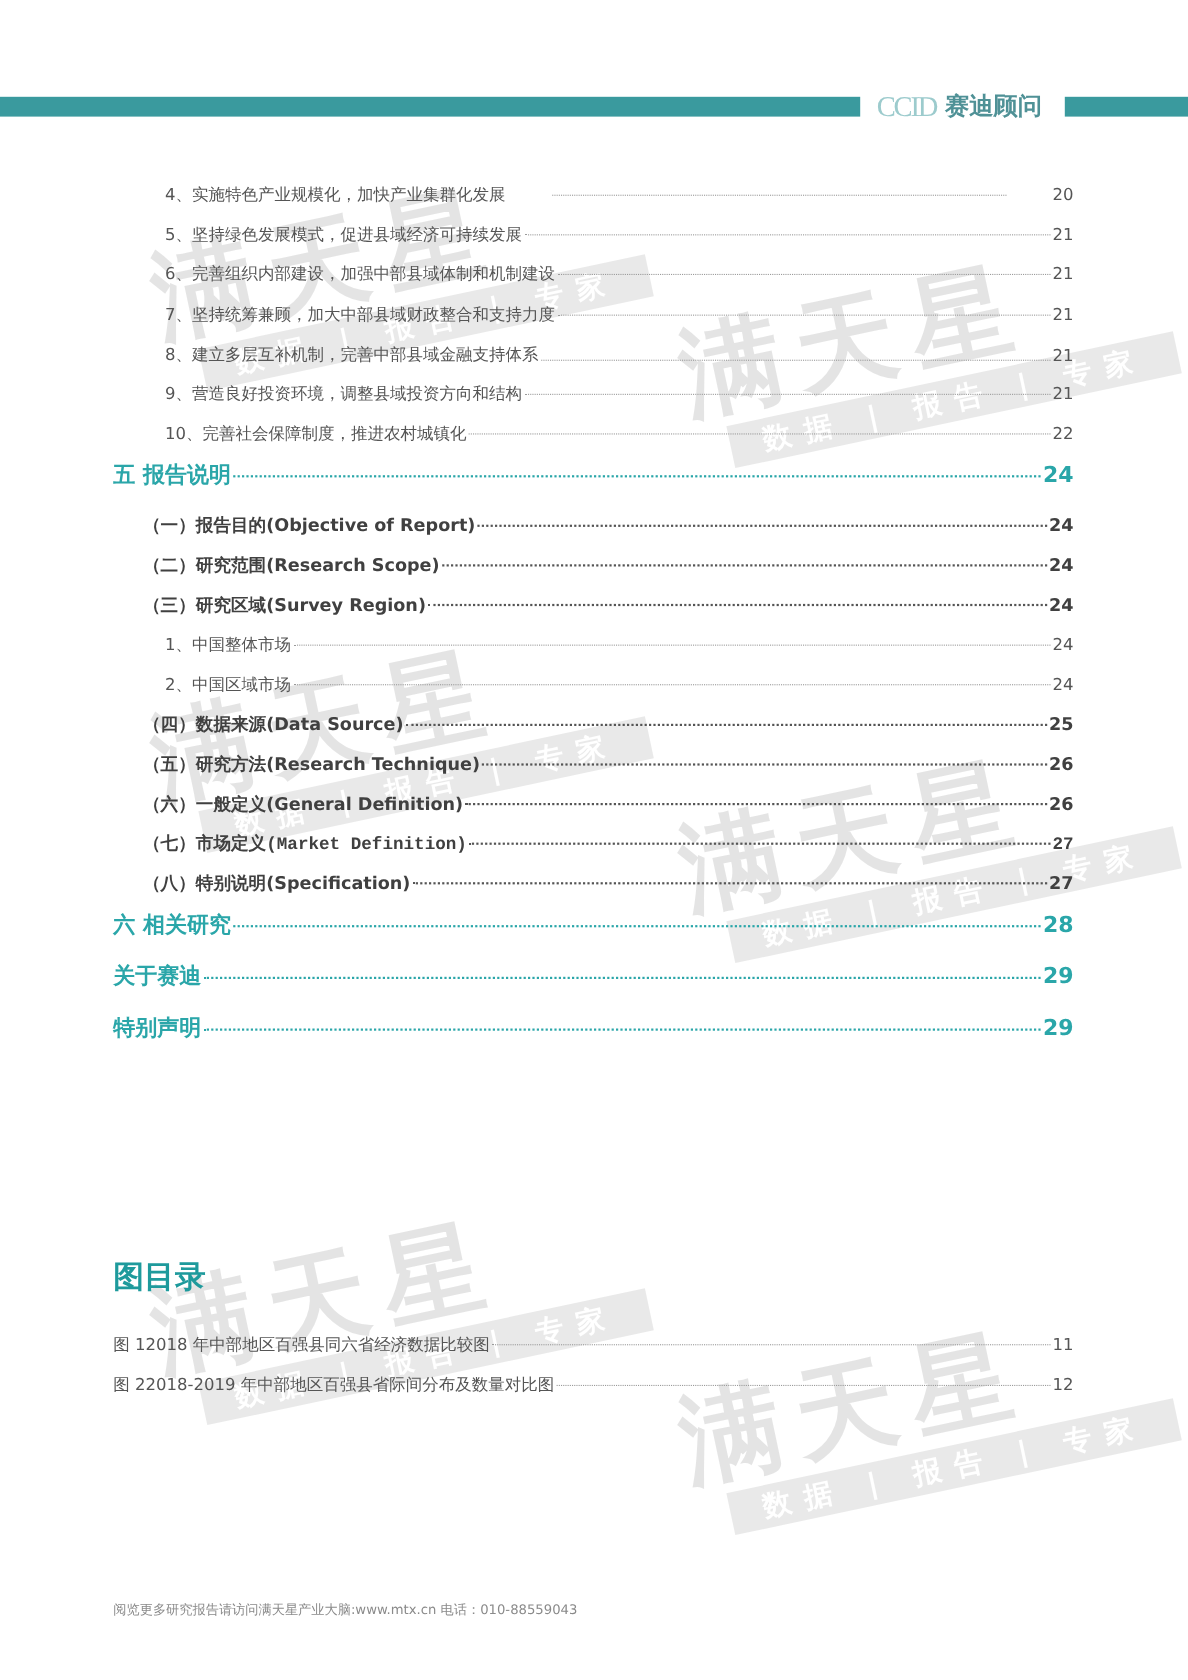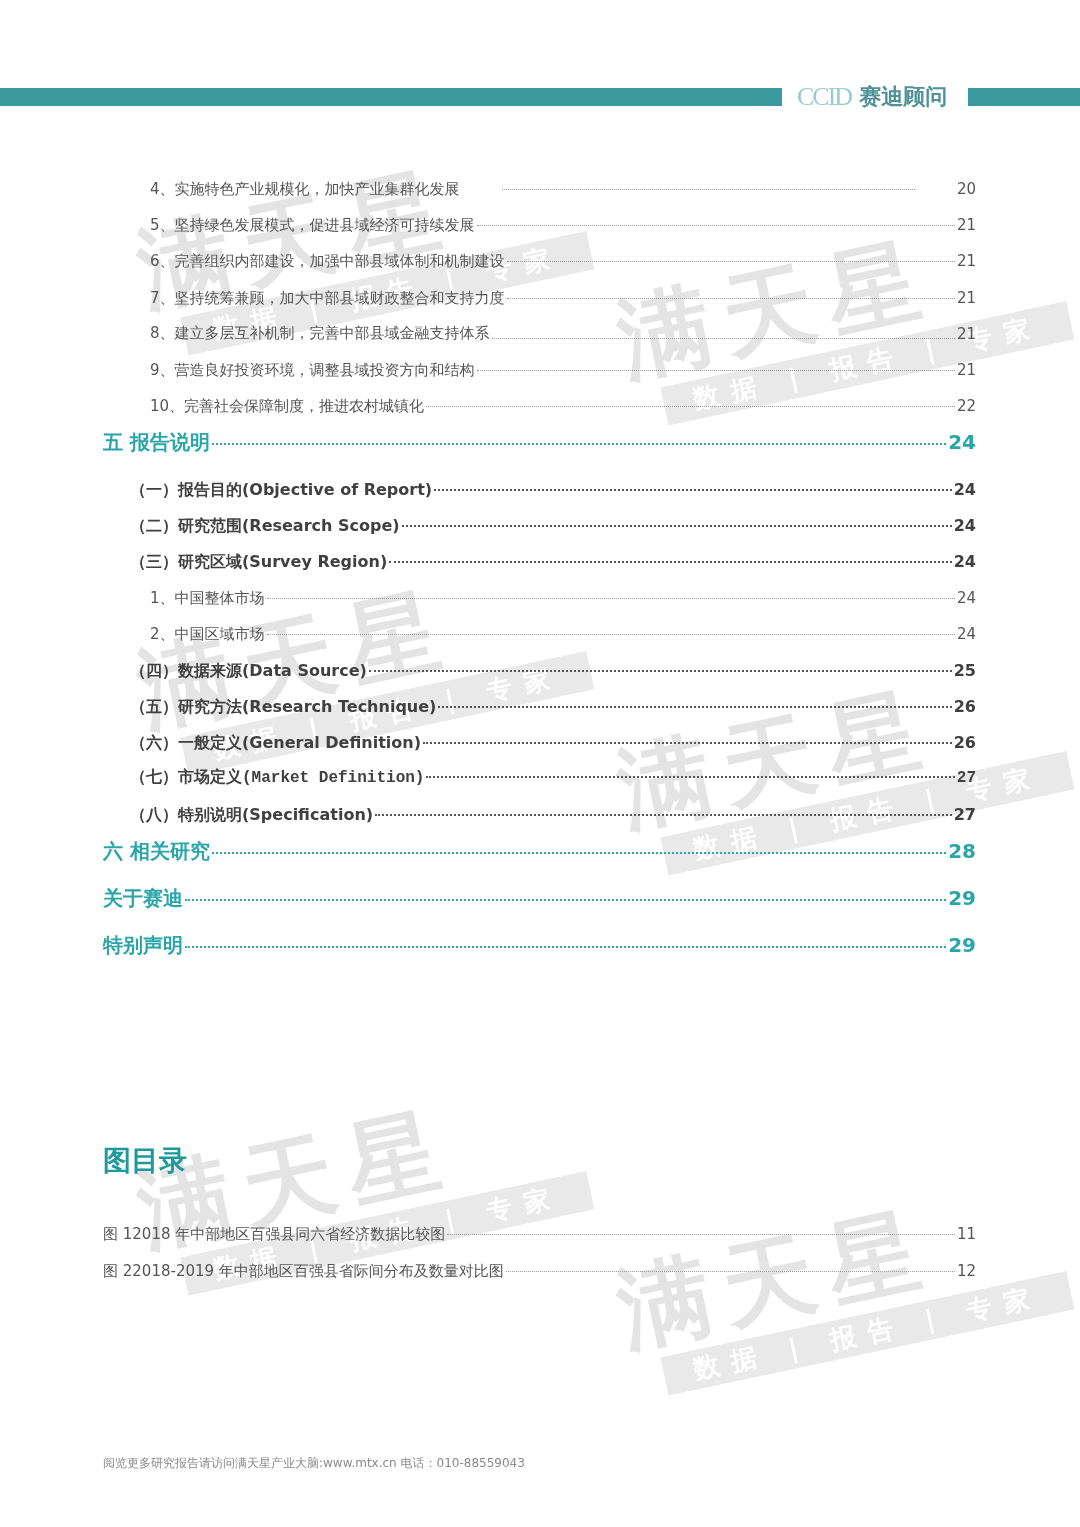--- a/index.html
+++ b/index.html
@@ -16,21 +16,21 @@
   
   .wm { position:absolute; pointer-events:none; transform:rotate(-12deg); opacity:0.16; color:#606060; }
   .wm-big { font-family:"DejaVu Sans",sans-serif; font-weight:bold; font-size:92px; letter-spacing:14px; line-height:1; }
   .wm-strip { margin-top:6px; margin-left:30px; background:#7a7a7a; color:#fff; font-size:26px; font-weight:bold;
               padding:2px 30px; letter-spacing:12px; display:inline-block; }
 
   
   .row { position:absolute; display:flex; align-items:baseline; white-space:nowrap; }
   .row .label { flex:0 0 auto; }
   .row .leader { flex:1 1 auto; border-bottom:2px dotted #8c8c8c; margin:0 2px; transform:translateY(-4px); }
-  .row .page { flex:0 0 auto;margin-top:12px; }
+  .row .page { flex:0 0 auto; }
 
   .l3 { left:150px; width:826px; font-size:15px; color:#555555; }
   .l3 .leader { border-bottom:1.5px dotted #9a9a9a; }
   .l2 { left:130px; width:846px; font-size:16px; font-weight:bold; color:#404040; }
   .l2 .leader { border-bottom:2px dotted #555; }
   .l1 { left:103px; width:873px; font-size:20px; font-weight:bold; color:#2aa6a9;text-align:right; }
   .l1 .leader { border-bottom:2.5px dotted #2aa6a9; }
 
   .fig-title { position:absolute; left:103px; top:1142px; font-size:28px; font-weight:bold; color:#1e9a9c; }
   .fig { left:103px; width:873px; font-size:15px; color:#555555; }

